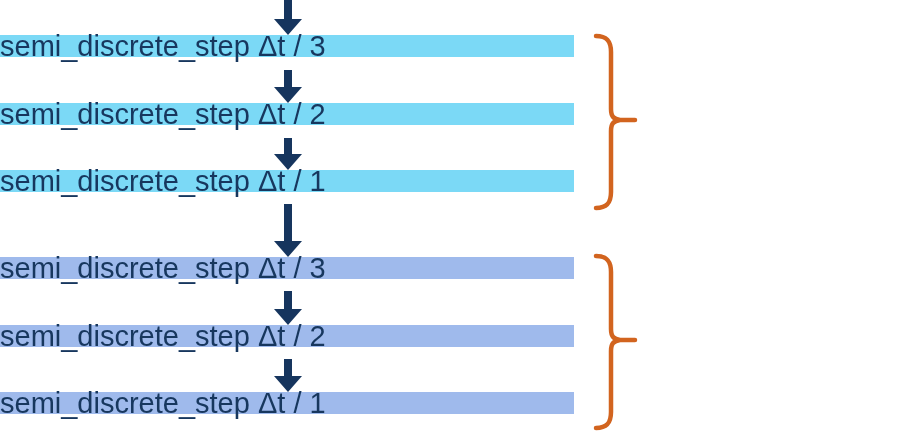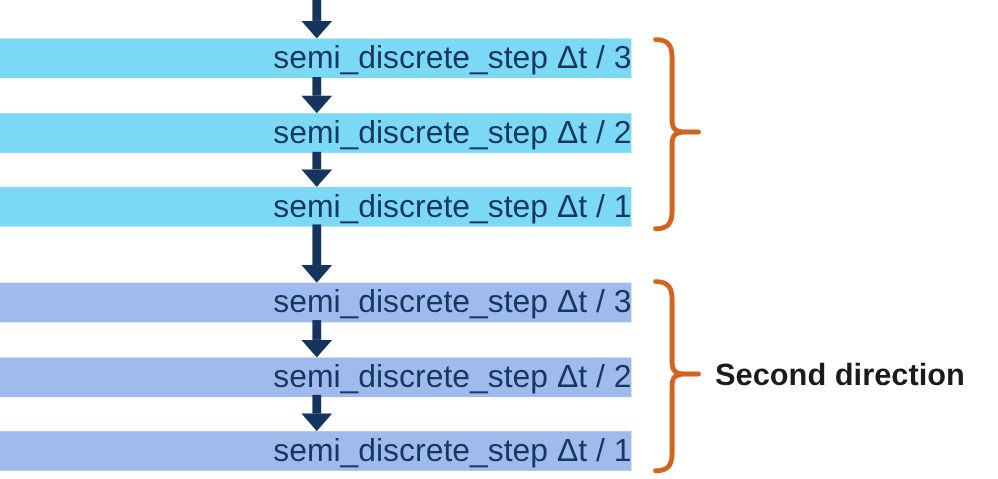--- a/index.html
+++ b/index.html
@@ -20,24 +20,24 @@
     background: var(--background);
     overflow: hidden;
     font-family: "Liberation Sans", sans-serif;
   }
 
   
   .bar {
     position: absolute;
     left: 0;
     width: 574px;
-    height: 36px;
+    height: 22px;
     display: flex;
     align-items: center;
-    justify-content: flex-end;
+    justify-content: flex-start;
   }
   .bar.g1 { background: var(--bar-group1); }
   .bar.g2 { background: var(--bar-group2); }
   .bar-text {
     color: var(--bar-text);
     font-size: 29px;
     line-height: 34px;
     white-space: nowrap;
   }
   .b1 { top: 35px; }
@@ -144,15 +144,14 @@
     <span class="bar-text">semi_discrete_step Δt / 1</span>
   </div>
 
   <svg class="brace br1" viewBox="0 0 52 180" fill="none" xmlns="http://www.w3.org/2000/svg">
     <path d="M 6 4 C 17 4 21 9 21 20 L 21 77 C 21 85 24 87 30 88 L 45 88 L 30 88 C 24 89 21 91 21 99 L 21 160 C 21 171 17 176 6 176" stroke="currentColor" stroke-width="4.5" stroke-linecap="round" stroke-linejoin="round"></path>
   </svg>
 
   <svg class="brace br2" viewBox="0 0 52 180" fill="none" xmlns="http://www.w3.org/2000/svg">
     <path d="M 6 4 C 17 4 21 9 21 20 L 21 77 C 21 85 24 87 30 88 L 45 88 L 30 88 C 24 89 21 91 21 99 L 21 160 C 21 171 17 176 6 176" stroke="currentColor" stroke-width="4.5" stroke-linecap="round" stroke-linejoin="round"></path>
   </svg>
-  <div class="glabel l2">Second direction</div>
 
 </div>
 
 </body></html>

